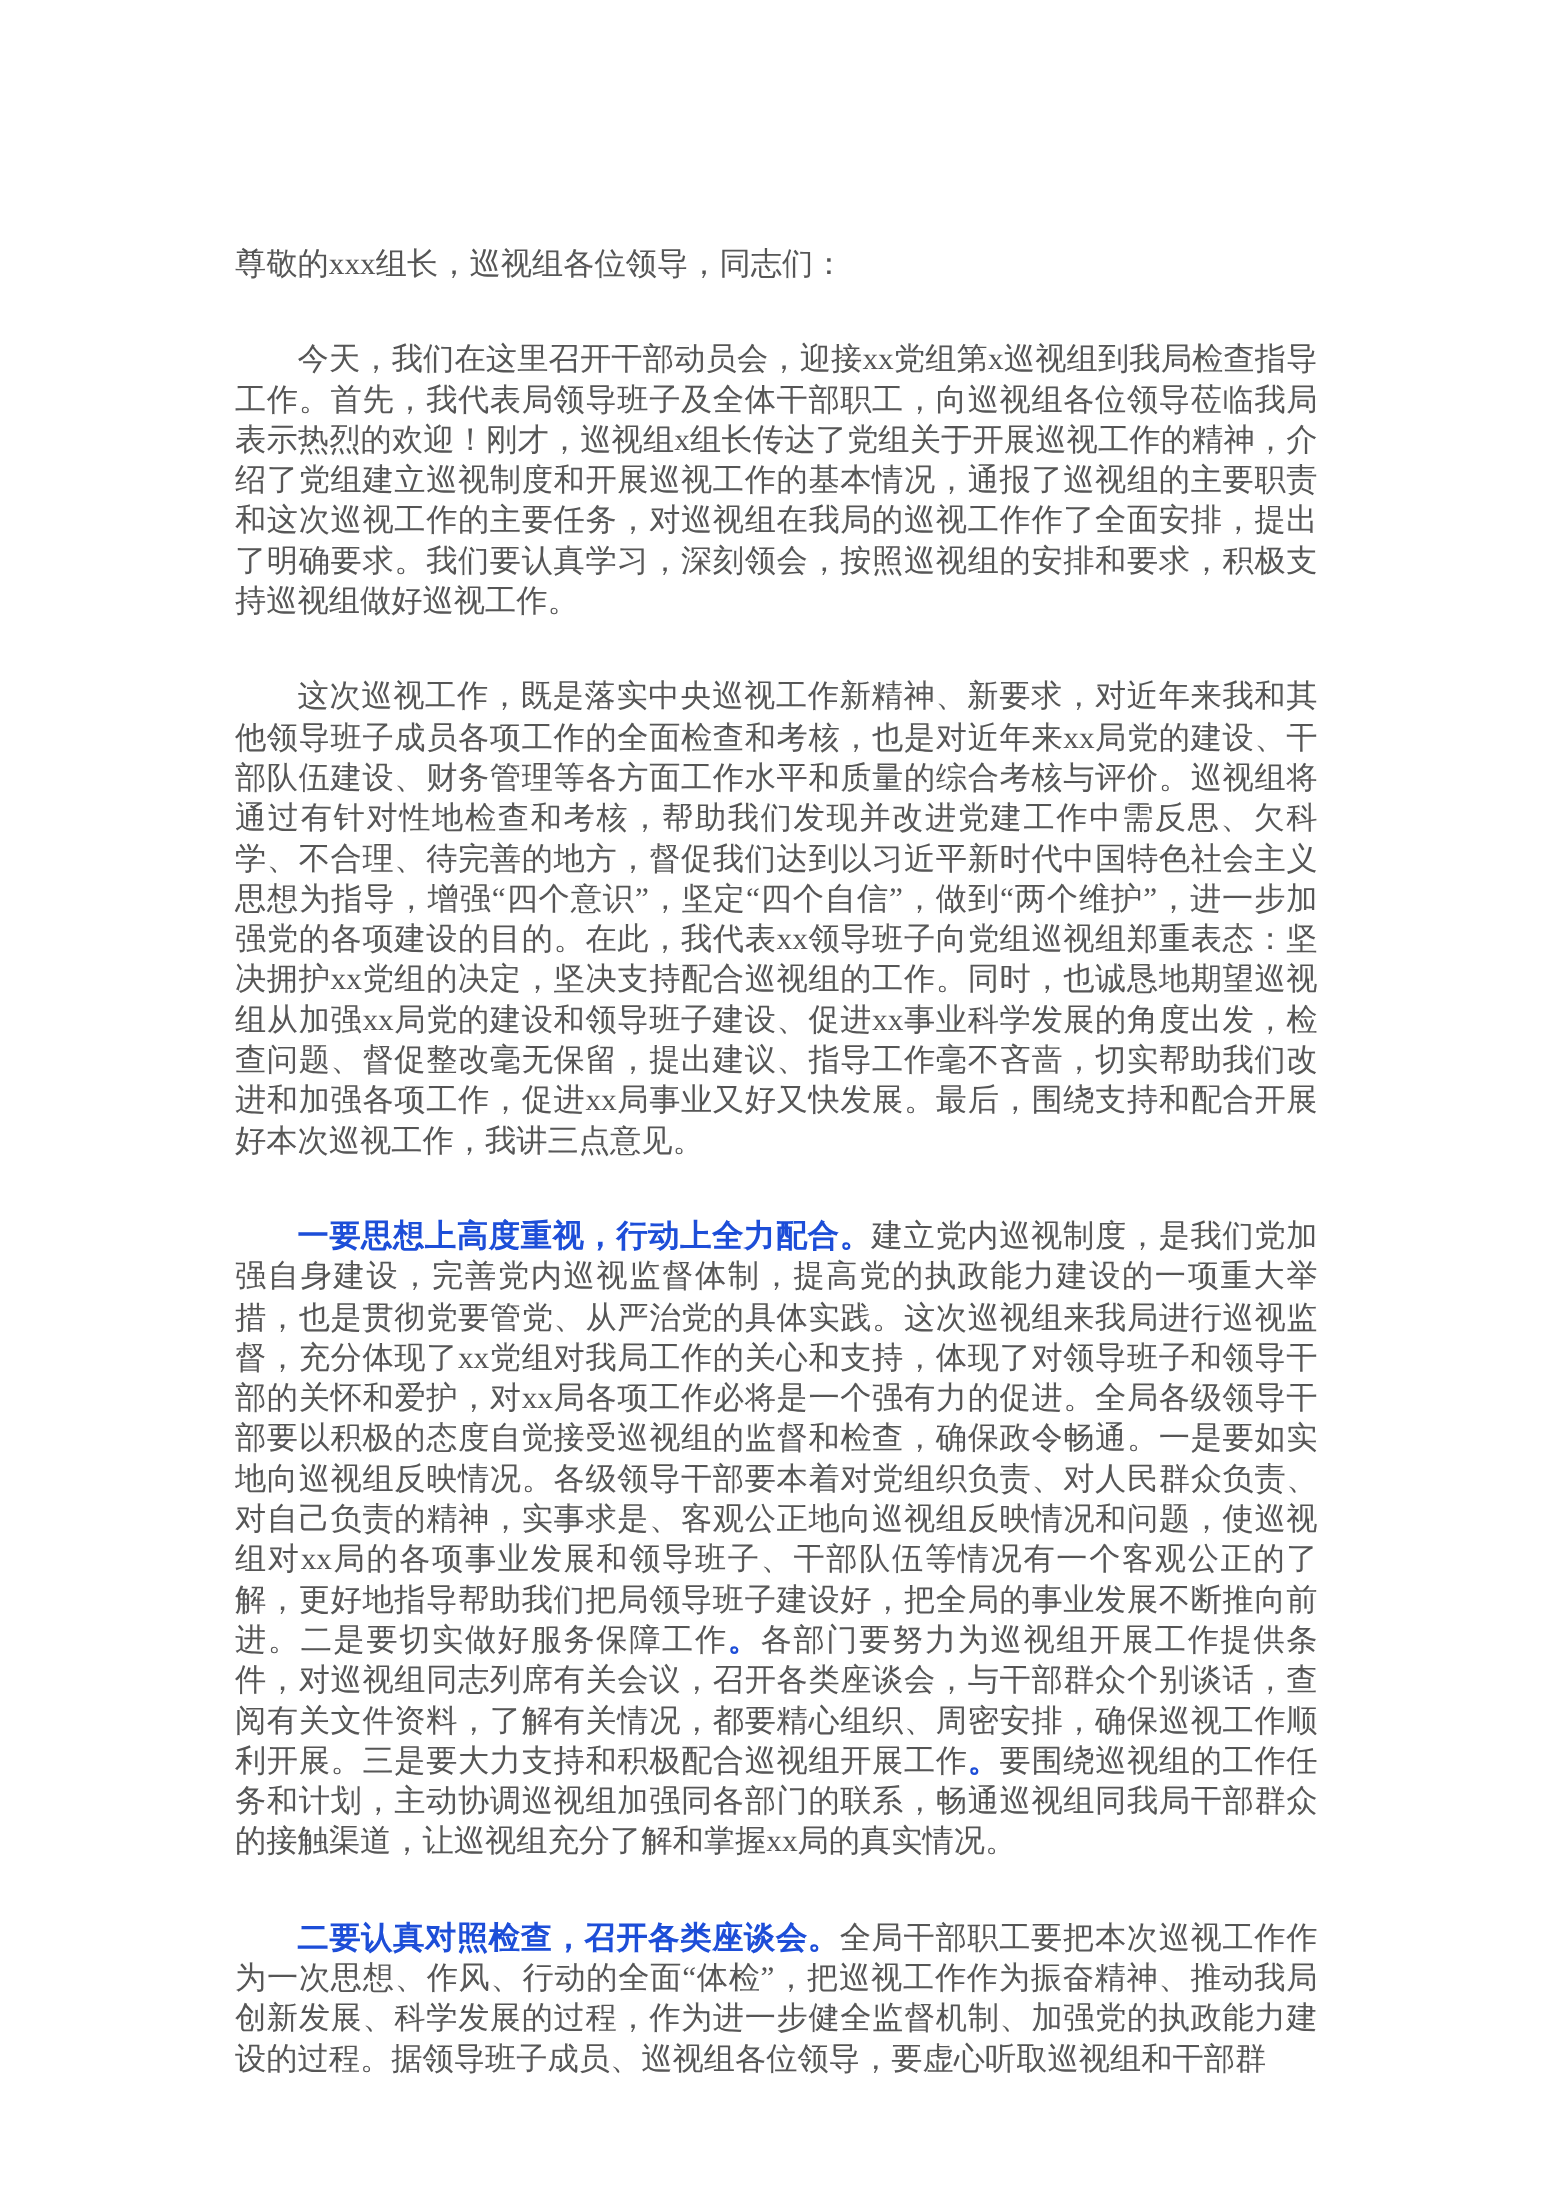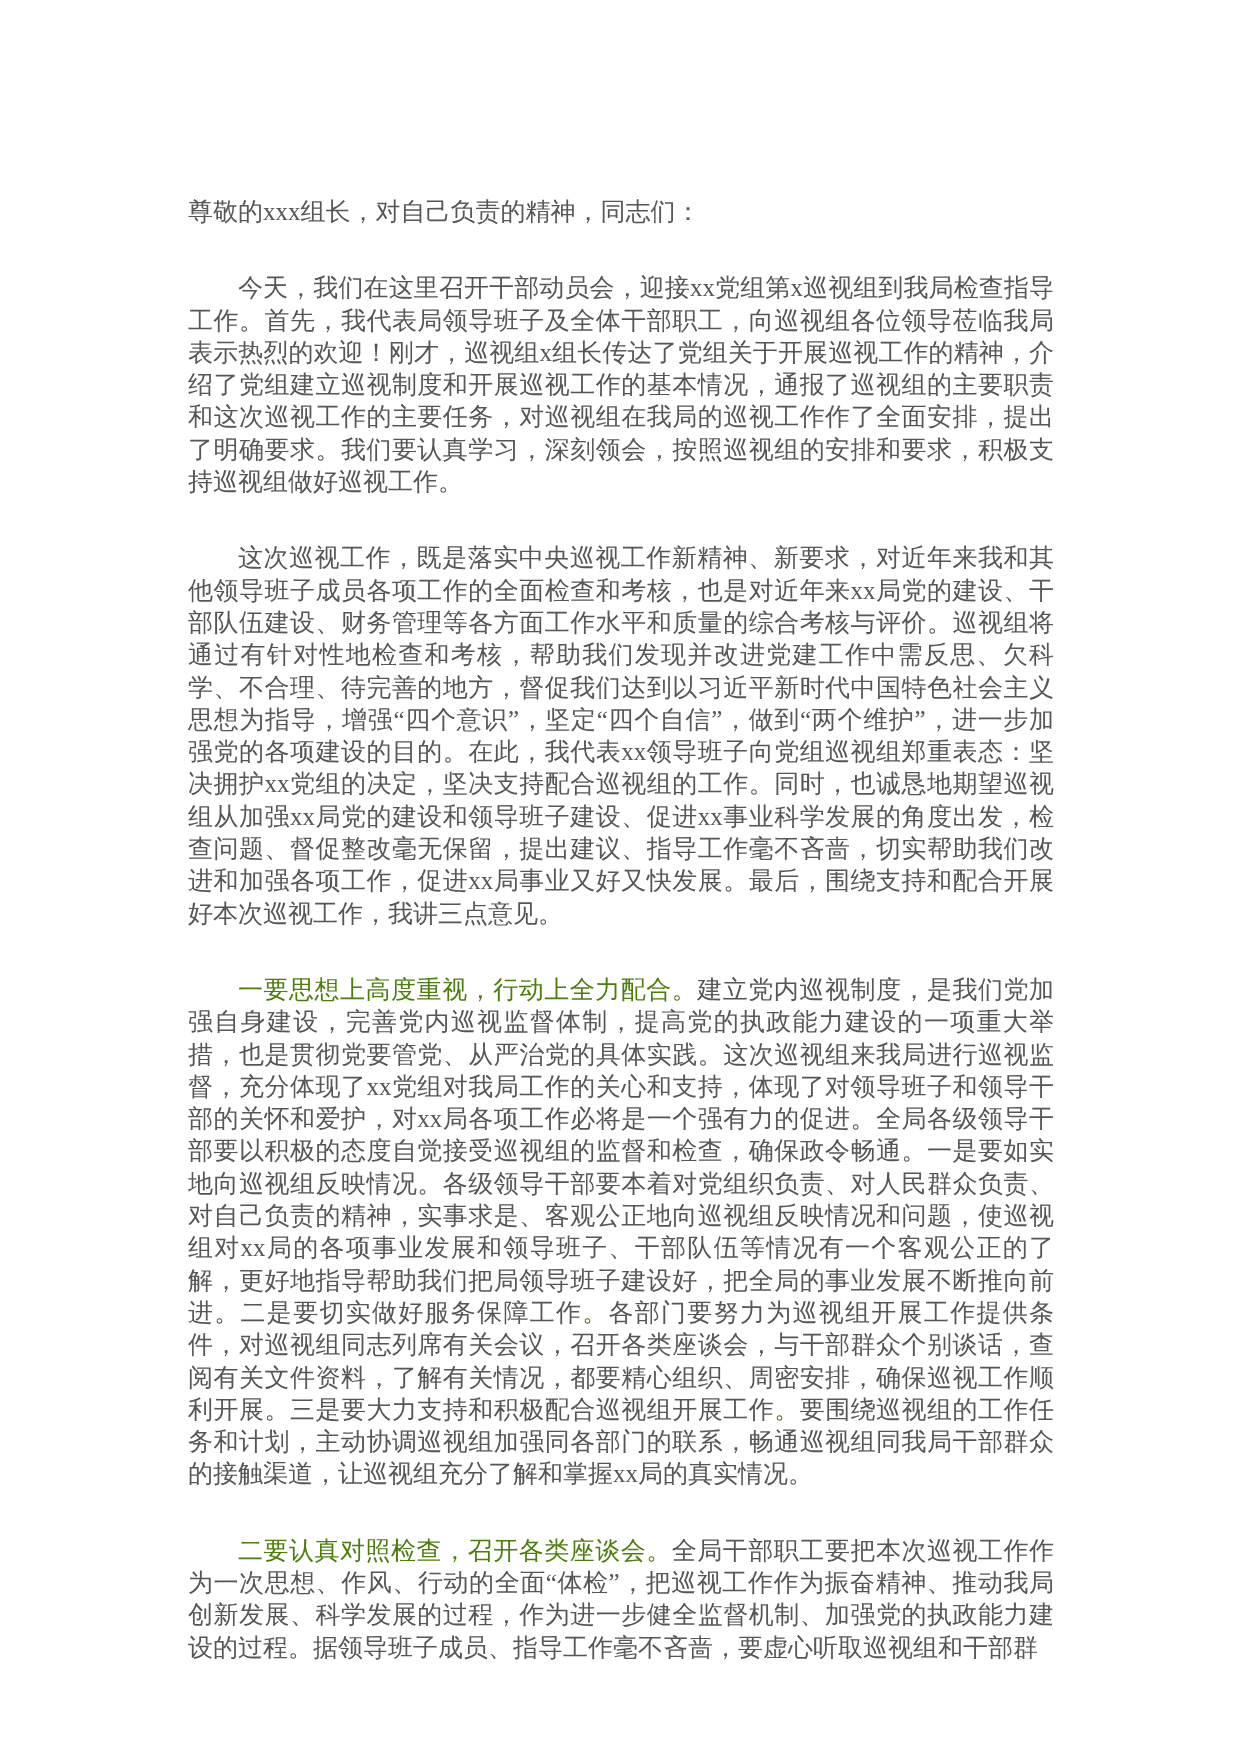--- a/index.html
+++ b/index.html
@@ -16,28 +16,28 @@
     font-size: 25px;
     line-height: 32.3px;
     color: #565656;
   }
   .para {
     margin: 0 0 32.3px 0;
     text-align: justify;
     word-break: break-all;
   }
   .para.indent { text-indent: 2em; margin-top: 44px; }
-  .bold { font-weight: normal; color: #4d7c0f; }
+  .bold { font-weight: bold; color: #1d4ed8; }
 </style>
 </head>
 <body>
 
 <div class="page">
-  <p class="para">尊敬的xxx组长，对自己负责的精神，同志们：</p>
+  <p class="para">尊敬的xxx组长，巡视组各位领导，同志们：</p>
 
   <p class="para indent"><span>今天，我们在这里召开干部动员会，迎接xx党组第x巡视组到我局检查指导工作。首先，我代表局领导班子及全体干部职工，向巡视组各位领导莅临我局表示热烈的欢迎！刚才，巡视组x组长传达了党组关于开展巡视工作的精神，介绍了党组建立巡视制度和开展巡视工作的基本情况，通报了巡视组的主要职责和这次巡视工作的主要任务，对巡视组在我局的巡视工作作了全面安排，提出了明确要求。我们要认真学习，深刻领会，按照巡视组的安排和要求，积极支持巡视组做好巡视工作。</span></p>
 
   <p class="para indent"><span>这次巡视工作，既是落实中央巡视工作新精神、新要求，对近年来我和其他领导班子成员各项工作的全面检查和考核，也是对近年来xx局党的建设、干部队伍建设、财务管理等各方面工作水平和质量的综合考核与评价。巡视组将通过有针对性地检查和考核，帮助我们发现并改进党建工作中需反思、欠科学、不合理、待完善的地方，督促我们达到以习近平新时代中国特色社会主义思想为指导，增强“四个意识”，坚定“四个自信”，做到“两个维护”，进一步加强党的各项建设的目的。在此，我代表xx领导班子向党组巡视组郑重表态：坚决拥护xx党组的决定，坚决支持配合巡视组的工作。同时，也诚恳地期望巡视组从加强xx局党的建设和领导班子建设、促进xx事业科学发展的角度出发，检查问题、督促整改毫无保留，提出建议、指导工作毫不吝啬，切实帮助我们改进和加强各项工作，促进xx局事业又好又快发展。最后，围绕支持和配合开展好本次巡视工作，我讲三点意见。</span></p>
 
   <p class="para indent"><span class="bold">一要思想上高度重视，行动上全力配合。</span><span>建立党内巡视制度，是我们党加强自身建设，完善党内巡视监督体制，提高党的执政能力建设的一项重大举措，也是贯彻党要管党、从严治党的具体实践。这次巡视组来我局进行巡视监督，充分体现了xx党组对我局工作的关心和支持，体现了对领导班子和领导干部的关怀和爱护，对xx局各项工作必将是一个强有力的促进。全局各级领导干部要以积极的态度自觉接受巡视组的监督和检查，确保政令畅通。一是要如实地向巡视组反映情况。各级领导干部要本着对党组织负责、对人民群众负责、对自己负责的精神，实事求是、客观公正地向巡视组反映情况和问题，使巡视组对xx局的各项事业发展和领导班子、干部队伍等情况有一个客观公正的了解，更好地指导帮助我们把局领导班子建设好，把全局的事业发展不断推向前进。二是要切实做好服务保障工作</span><span class="bold">。</span><span>各部门要努力为巡视组开展工作提供条件，对巡视组同志列席有关会议，召开各类座谈会，与干部群众个别谈话，查阅有关文件资料，了解有关情况，都要精心组织、周密安排，确保巡视工作顺利开展。三是要大力支持和积极配合巡视组开展工作</span><span class="bold">。</span><span>要围绕巡视组的工作任务和计划，主动协调巡视组加强同各部门的联系，畅通巡视组同我局干部群众的接触渠道，让巡视组充分了解和掌握xx局的真实情况。</span></p>
 
-  <p class="para indent"><span class="bold">二要认真对照检查，召开各类座谈会。</span><span>全局干部职工要把本次巡视工作作为一次思想、作风、行动的全面“体检”，把巡视工作作为振奋精神、推动我局创新发展、科学发展的过程，作为进一步健全监督机制、加强党的执政能力建设的过程。据领导班子成员、指导工作毫不吝啬，要虚心听取巡视组和干部群</span></p>
+  <p class="para indent"><span class="bold">二要认真对照检查，召开各类座谈会。</span><span>全局干部职工要把本次巡视工作作为一次思想、作风、行动的全面“体检”，把巡视工作作为振奋精神、推动我局创新发展、科学发展的过程，作为进一步健全监督机制、加强党的执政能力建设的过程。据领导班子成员、巡视组各位领导，要虚心听取巡视组和干部群</span></p>
 </div>
 
 </body></html>

